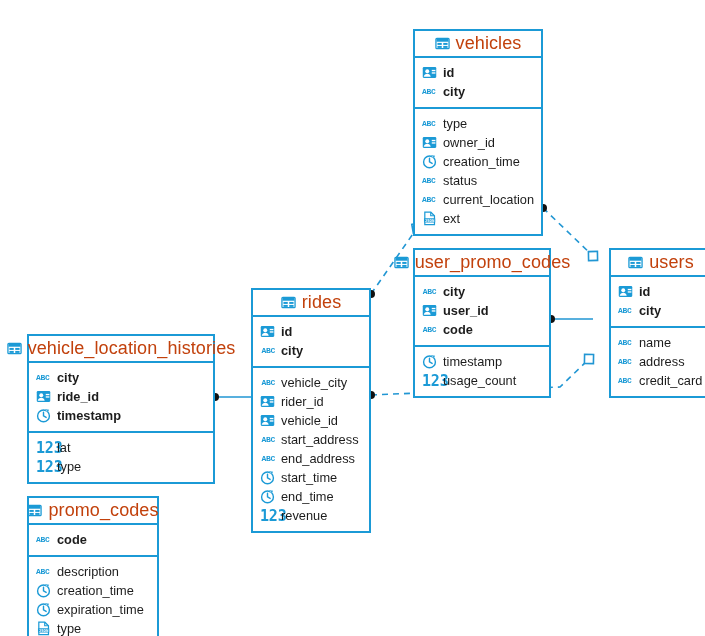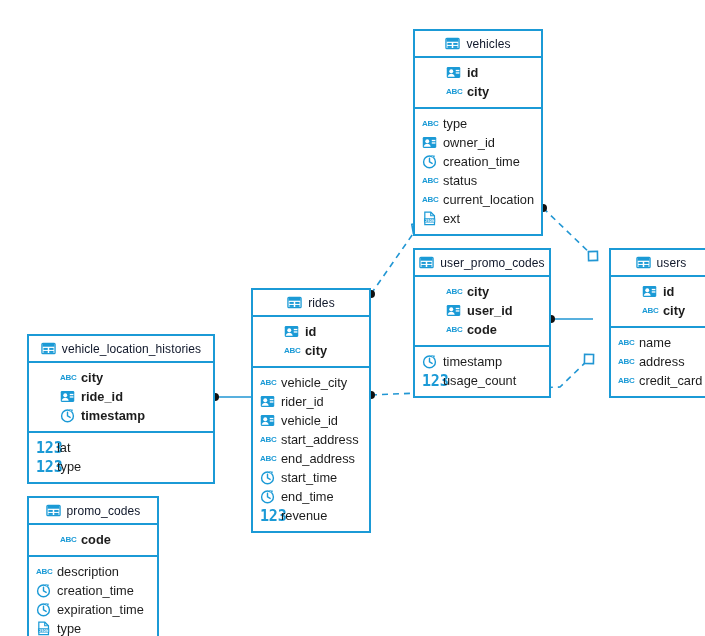--- a/index.html
+++ b/index.html
@@ -13,39 +13,39 @@
 
   .table-node{
     position:absolute;z-index:2;background:#ffffff;
     border:2px solid #1b9ad6;box-sizing:border-box;
   }
   .tbl-header{
     display:flex;align-items:center;justify-content:center;gap:6px;
     height:27px;border-bottom:2px solid #1b9ad6;box-sizing:border-box;
     background:#ffffff;padding:0 8px;
   }
-  .tbl-title{font-size:12px;color:#0f172a;white-space:nowrap;letter-spacing:.1px;}
+  .tbl-title{font-size:18px;color:#c2410c;white-space:nowrap;letter-spacing:.1px;}
   .tbl-section{padding:5px 0 6px 0;}
-  .tbl-section.pk{border-bottom:2px solid #1b9ad6;padding-left:24px;}
+  .tbl-section.pk{border-bottom:2px solid #1b9ad6;}
   .col-row{
     display:flex;align-items:center;gap:6px;height:19px;padding:0 7px;white-space:nowrap;
   }
   .col-name{font-size:12.8px;color:#1c1c1c;}
   .pk .col-name{font-weight:bold;}
 
   
   .ic{flex:0 0 auto;display:inline-block;line-height:0;}
   .ic svg{display:block;}
   .ic-num{
     font-family:"DejaVu Sans Mono","Liberation Mono",monospace;
     font-size:15px;font-weight:bold;color:#1b9ad6;line-height:14px;
     letter-spacing:-0.2px;width:15px;
   }
   .ic-abc{
-    font-family:Liberation Sans, sans-serif;
+    font-family:Liberation Mono, monospace;
     font-size:8px;font-weight:bold;color:#1b9ad6;line-height:14px;
     letter-spacing:-0.3px;width:15px;
   }
 </style>
 </head>
 <body>
 
 <div id="canvas">
   <svg id="edges" viewBox="0 0 705 636" xmlns="http://www.w3.org/2000/svg">
       <g>

